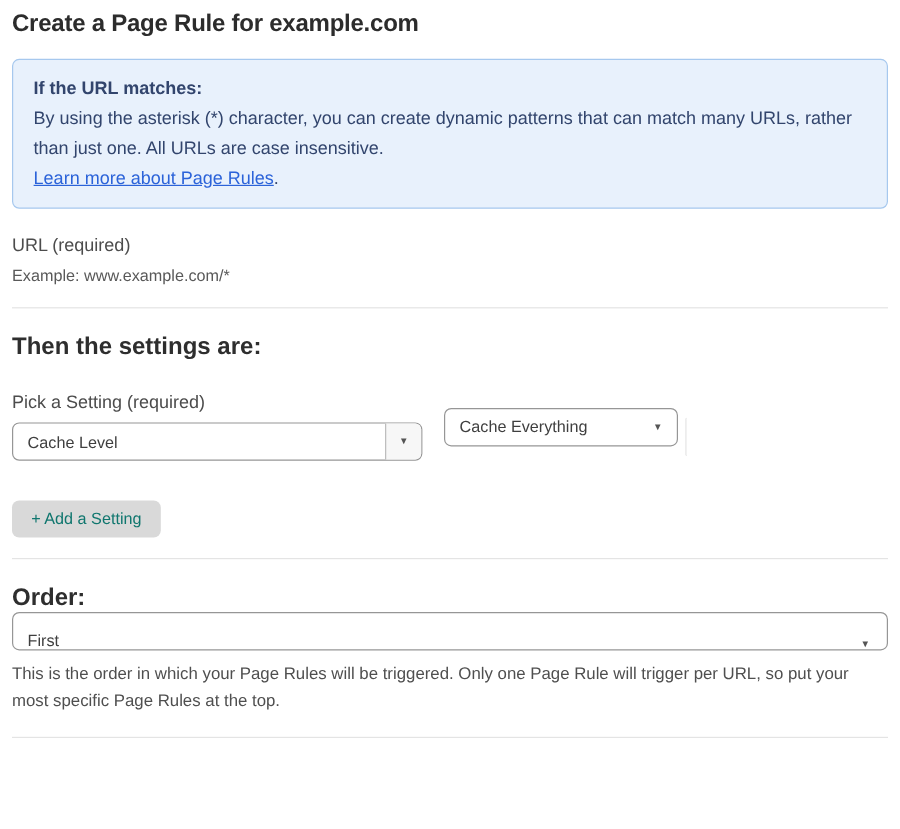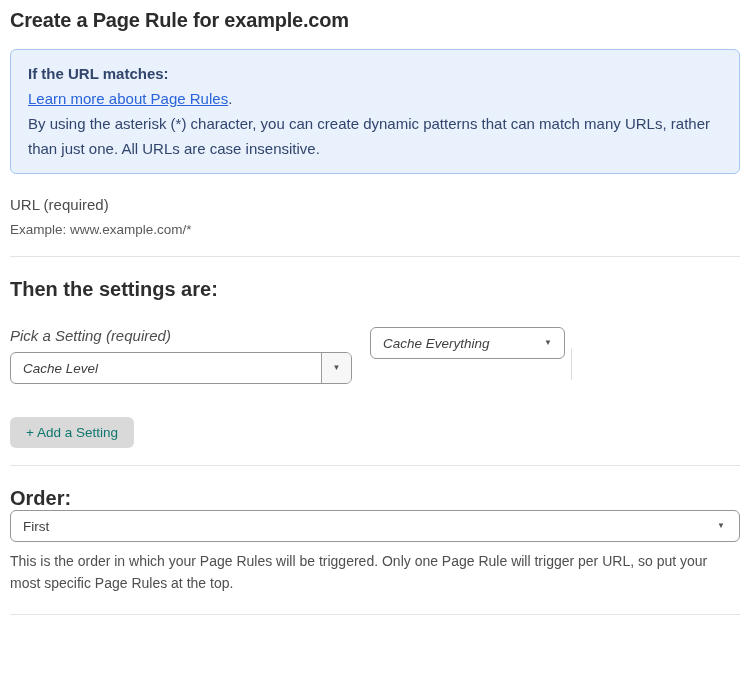--- a/index.html
+++ b/index.html
@@ -62,21 +62,21 @@
 
   .divider { border: none; border-top: 1px solid #e4e4e4; margin: 19px 0 0 0; }
 
   .section-heading {
     font-size: 20px;
     font-weight: 700;
     color: #2e2e2e;
     margin-top: 21px;
   }
 
-  .settings-row { display: flex; gap: 18px; margin-top: 26px; align-items: flex-start; font-style: italic; }
+  .settings-row { display: flex; gap: 18px; margin-top: 26px; align-items: center; }
   .settings-col .field-label { margin-top: 0; margin-bottom: 8px; }
 
   .select {
     display: flex;
     align-items: center;
     height: 32px;
     border: 1px solid #969696;
     border-radius: 6px;
     background: #fff;
     font-size: 13.5px;
@@ -116,41 +116,41 @@
     border: none;
     border-radius: 6px;
     font-size: 13.5px;
     font-family: "Liberation Sans", sans-serif;
     cursor: pointer;
     white-space: nowrap;
   }
   .btn-gray { background: #d9d9d9; color: #0f766e; padding: 0 16px; }
   .add-setting-btn { margin-top: 33px; }
 
-  .order-select { margin-top: 0; padding-right: 14px; }
+  .order-select { margin-top: 0; padding-right: 14px; align-items: flex-end; }
 
   .order-helper {
     font-size: 14px;
     color: #4f4f4f;
     line-height: 22px;
     margin-top: 8px;
     max-width: 720px;
   }
 </style>
 </head>
 <body>
 
 <div class="page">
 
   <h1 class="title">Create a Page Rule for example.com</h1>
 
   <div class="info-box">
     <div class="info-heading">If the URL matches:</div>
+    <div>By using the asterisk (*) character, you can create dynamic patterns that can match many URLs, rather than just one. All URLs are case insensitive.</div>
     <div><a class="info-link">Learn more about Page Rules</a><span>.</span></div>
-    <div>By using the asterisk (*) character, you can create dynamic patterns that can match many URLs, rather than just one. All URLs are case insensitive.</div>
   </div>
 
   <div class="field-label">URL (required)</div>
   <div class="helper">Example: www.example.com/*</div>
 
   <hr class="divider">
 
   <div class="section-heading">Then the settings are:</div>
 
   <div class="settings-row">

